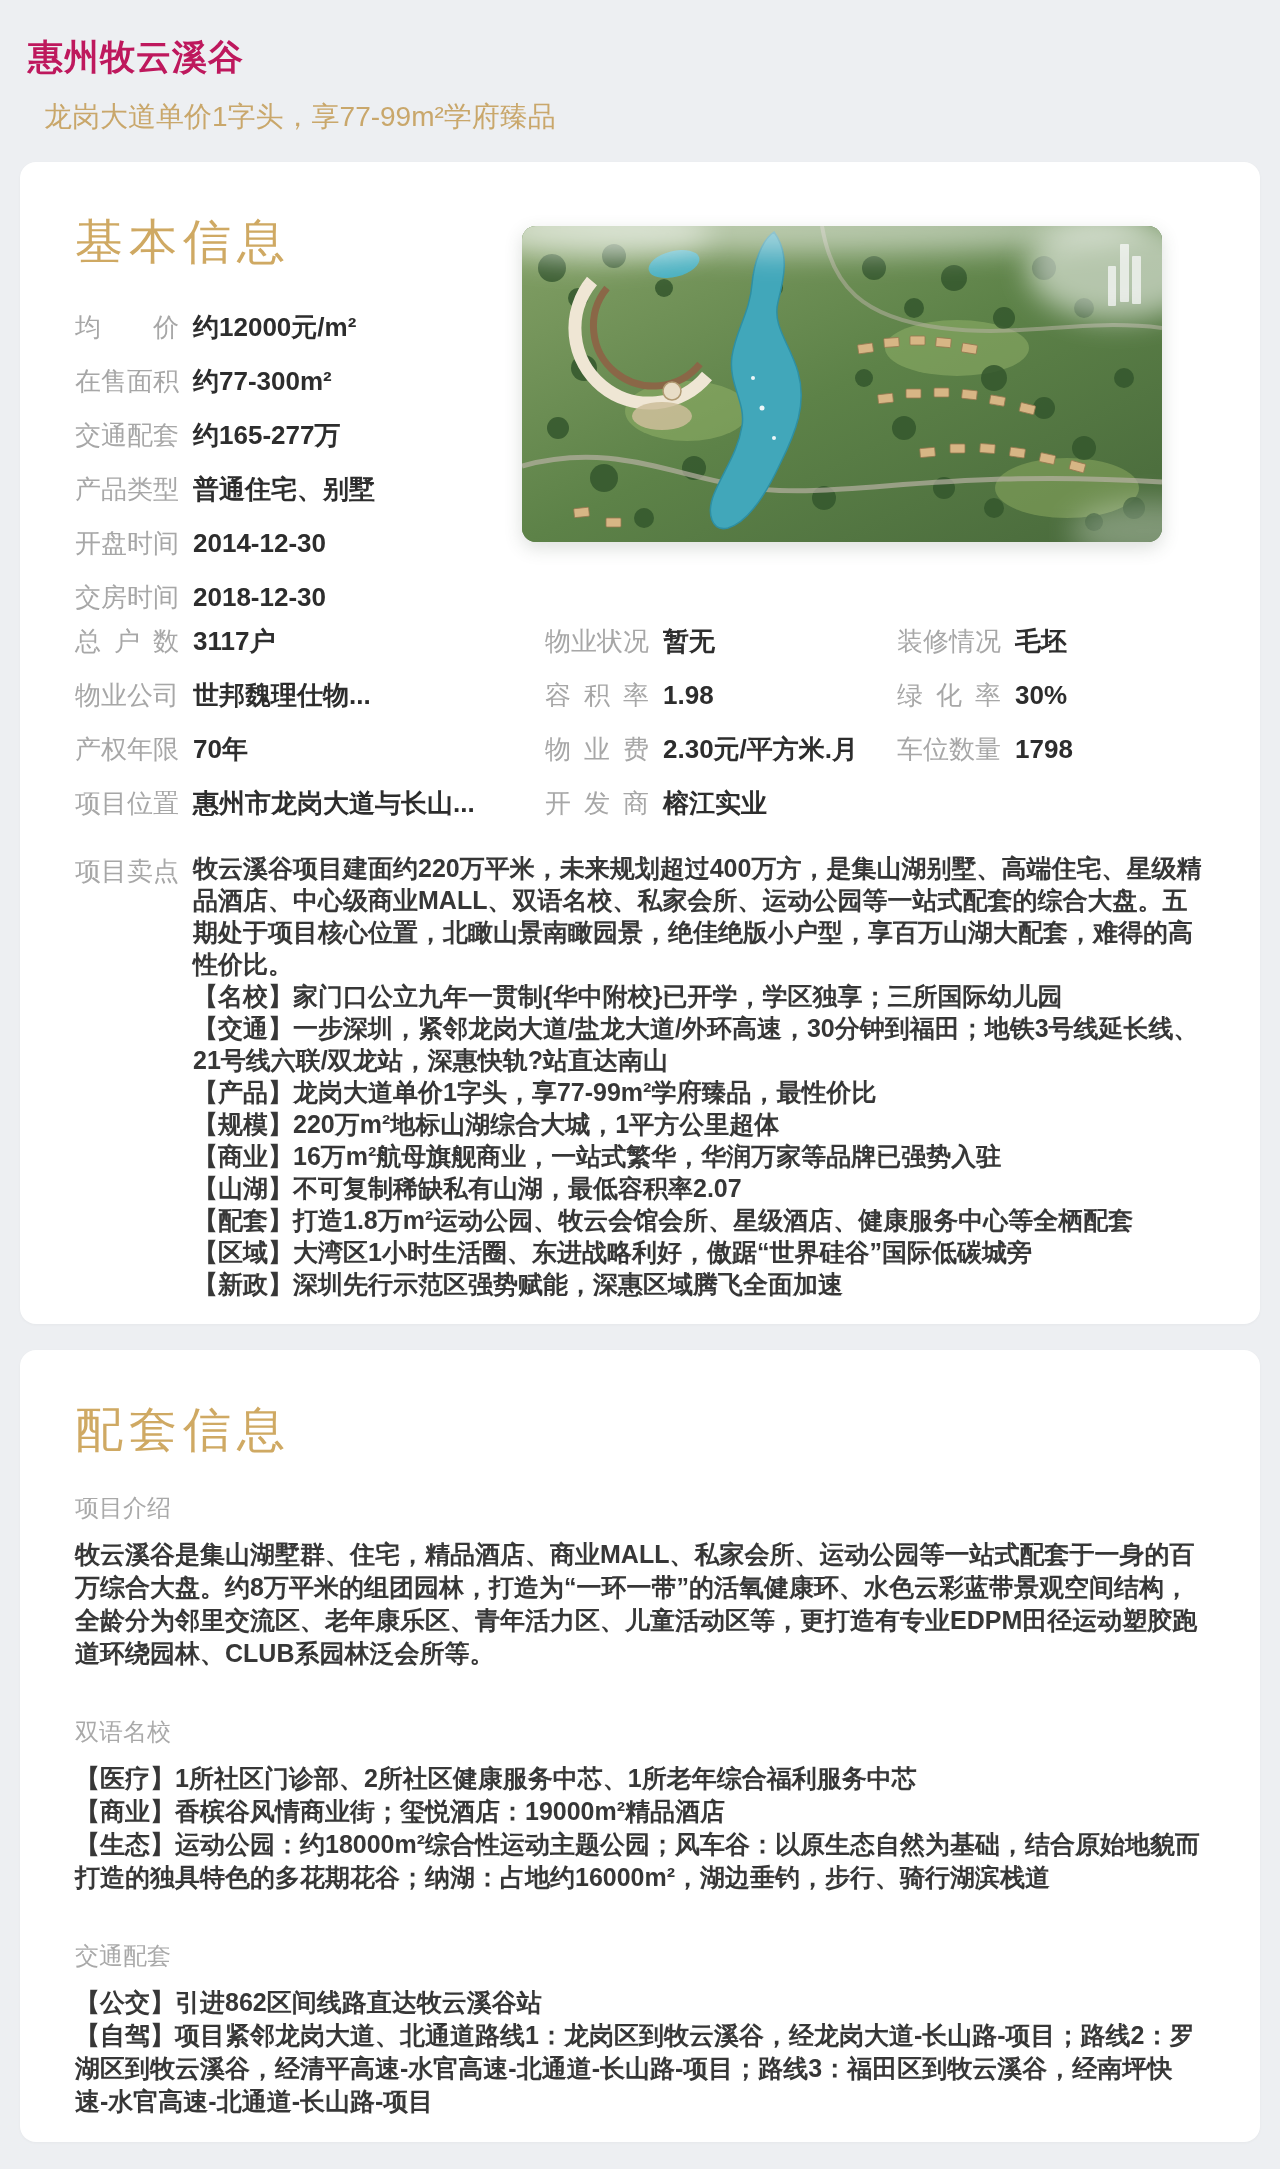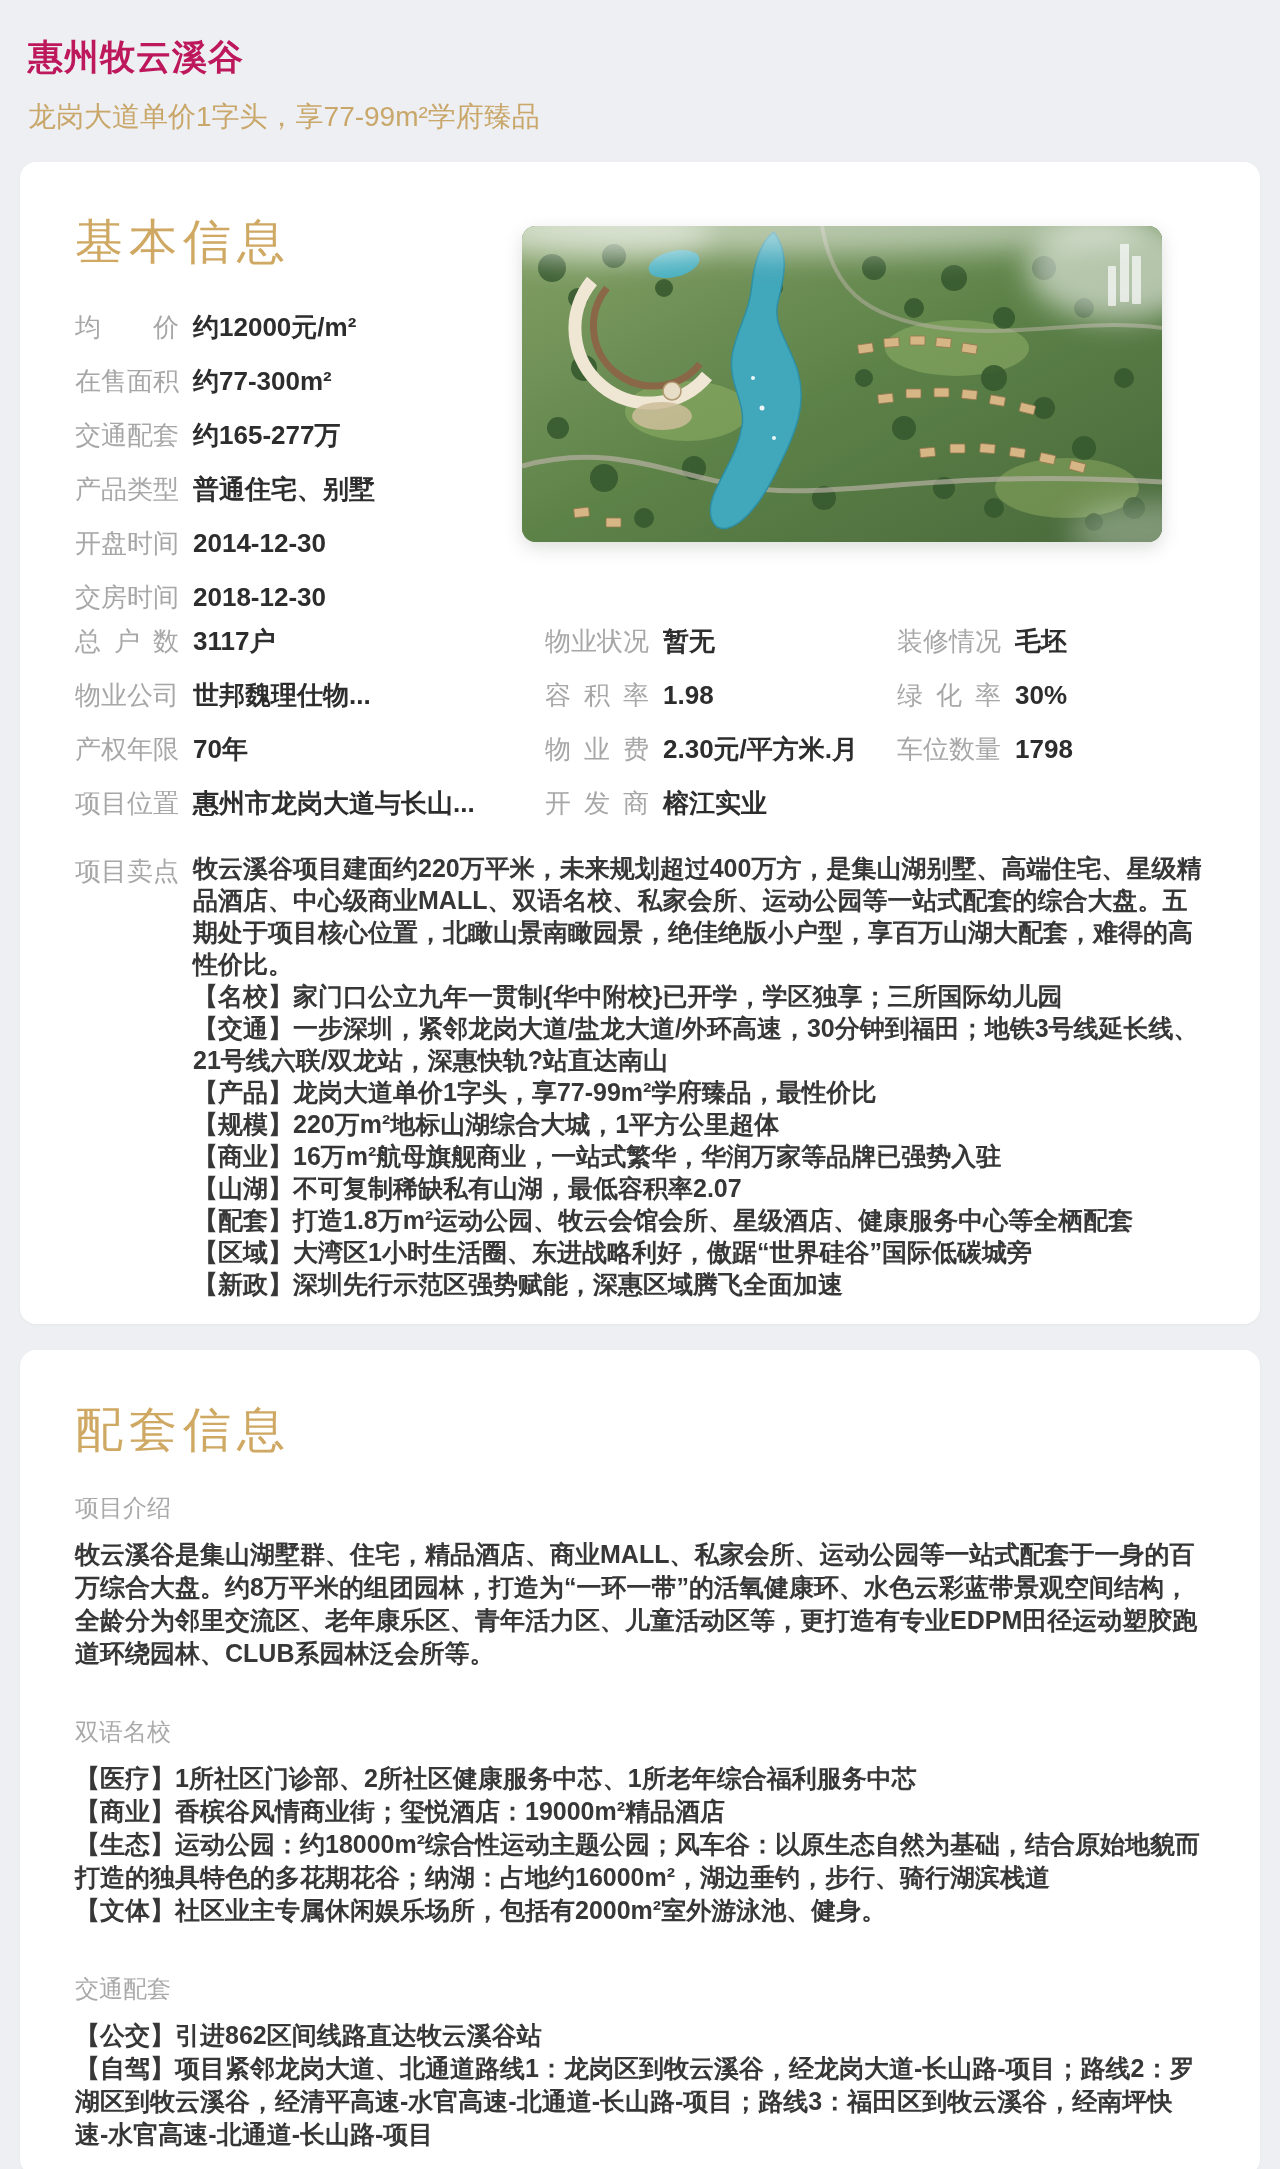--- a/index.html
+++ b/index.html
@@ -13,21 +13,21 @@
   }
   .header{padding:34px 28px 0;}
   .page-title{
     margin:0;
     font-size:35px;
     font-weight:700;
     color:#be185d;
     letter-spacing:1px;
   }
   .page-subtitle{
-    margin:17px 0 0;
+    margin:17px 16px 0;
     font-size:28px;
     color:#c9a76b;
     font-weight:400;
   }
   .card{
     position:relative;
     margin:26px 20px 0;
     background:#ffffff;
     border-radius:16px;
     padding:42px 55px 24px;
@@ -291,21 +291,20 @@
       <p>牧云溪谷是集山湖墅群、住宅，精品酒店、商业MALL、私家会所、运动公园等一站式配套于一身的百万综合大盘。约8万平米的组团园林，打造为“一环一带”的活氧健康环、水色云彩蓝带景观空间结构，全龄分为邻里交流区、老年康乐区、青年活力区、儿童活动区等，更打造有专业EDPM田径运动塑胶跑道环绕园林、CLUB系园林泛会所等。</p>
     </div>
   </div>
 
   <div class="sec">
     <div class="sec-label">双语名校</div>
     <div class="sec-text">
       <p>【医疗】1所社区门诊部、2所社区健康服务中芯、1所老年综合福利服务中芯</p>
       <p>【商业】香槟谷风情商业街；玺悦酒店：19000m²精品酒店</p>
       <p>【生态】运动公园：约18000m²综合性运动主题公园；风车谷：以原生态自然为基础，结合原始地貌而打造的独具特色的多花期花谷；纳湖：占地约16000m²，湖边垂钓，步行、骑行湖滨栈道</p>
-      <p>【文体】社区业主专属休闲娱乐场所，包括有2000m²室外游泳池、健身。</p>
     </div>
   </div>
 
   <div class="sec">
     <div class="sec-label">交通配套</div>
     <div class="sec-text">
       <p>【公交】引进862区间线路直达牧云溪谷站</p>
       <p>【自驾】项目紧邻龙岗大道、北通道路线1：龙岗区到牧云溪谷，经龙岗大道-长山路-项目；路线2：罗湖区到牧云溪谷，经清平高速-水官高速-北通道-长山路-项目；路线3：福田区到牧云溪谷，经南坪快速-水官高速-北通道-长山路-项目</p>
     </div>
   </div>

